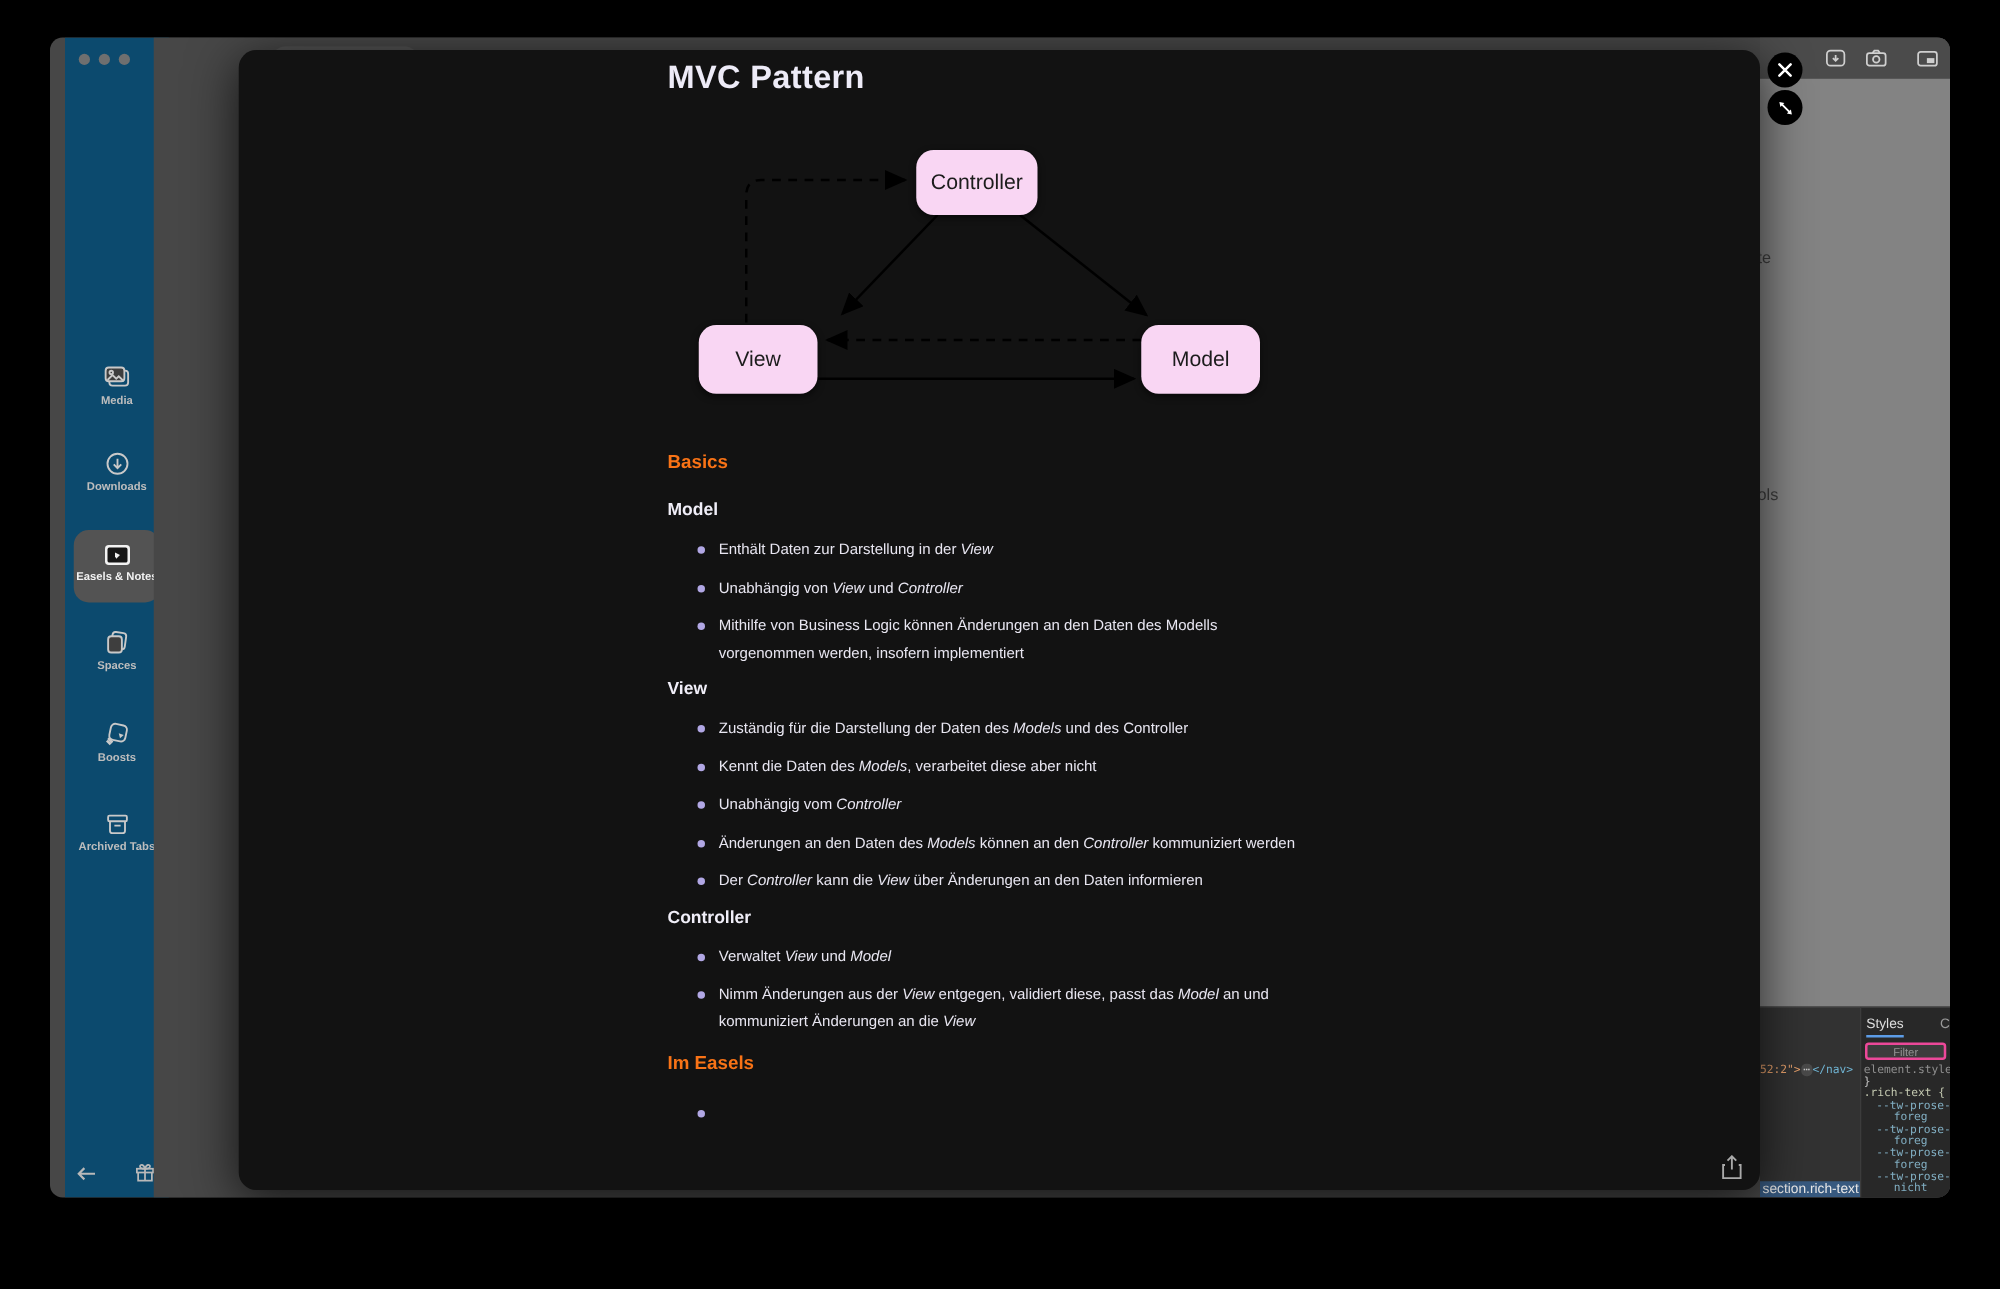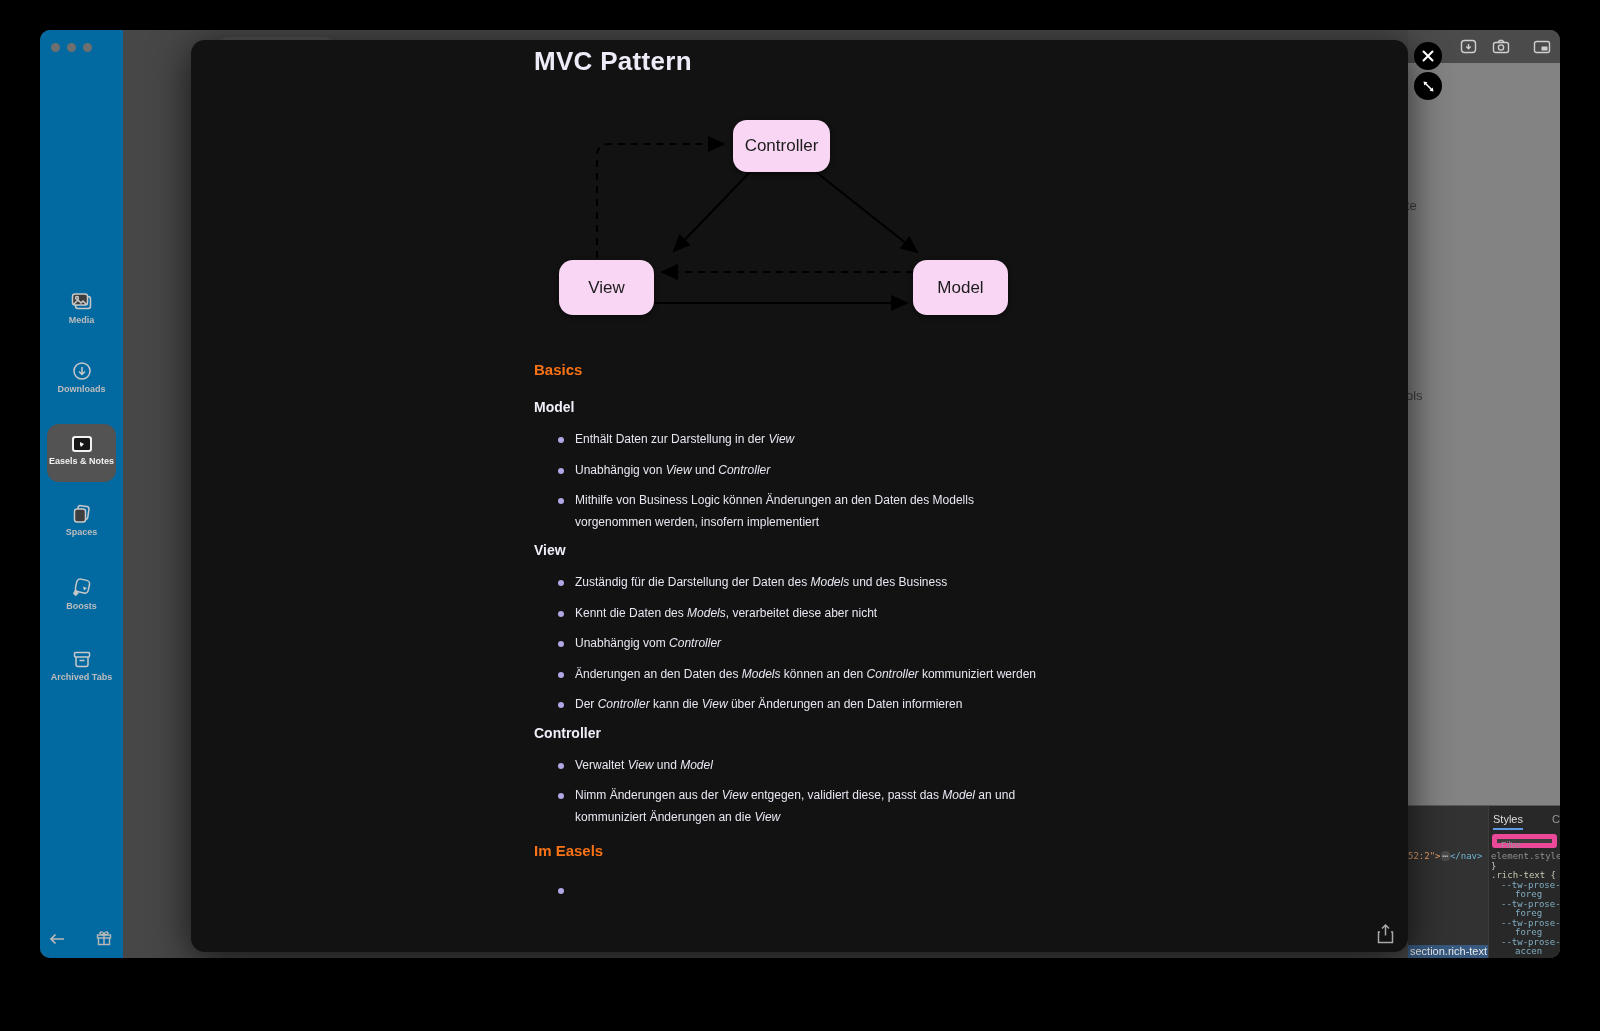--- a/index.html
+++ b/index.html
@@ -5,21 +5,21 @@
   * { margin:0; padding:0; box-sizing:border-box; }
   html,body { background:#000; width:1600px; height:1031px; overflow:hidden;
               font-family:"Liberation Sans", sans-serif; }
   .stage { position:relative; width:1600px; height:1031px; background:#000; }
 
   
   .window { position:absolute; left:40px; top:30px; width:1520px; height:928px;
             background:#474747; border-radius:10px; overflow:hidden; }
 
   
-  .sidebar { position:absolute; left:0; top:0; width:83px; height:100%; background:#0369a1; }
+  .sidebar { position:absolute; left:12px; top:0; width:83px; height:100%; background:#0c4a6e; }
   .traffic { position:absolute; top:13px; left:11px; display:flex; gap:7px; }
   .traffic span { width:9px; height:9px; border-radius:50%; background:#6f6f6f; display:block; }
   .side-item { position:absolute; width:83px; text-align:center; color:#c3c3c3; }
   .side-item .lbl { display:block; font-size:9px; font-weight:bold; color:#bdbdbd; margin-top:3px; }
   .side-item svg { display:block; margin:0 auto; }
   .side-hl { position:absolute; left:7px; top:394px; width:69px; height:58px;
              background:#535353; border-radius:12px; }
   .side-item.sel .lbl { color:#f2f2f2; }
   .bottom-ctrl { position:absolute; bottom:11px; color:#b9b9b9; }
 
@@ -43,23 +43,23 @@
 
   
   .devtools { position:absolute; left:1368px; top:775px; width:152px; height:153px;
               background:#2e2e2e; border-top:1px solid #5a5a5a; font-family:"DejaVu Sans Mono", monospace; overflow:hidden; }
   .dt-elements { position:absolute; left:0; top:0; width:80px; height:100%; background:#323232; overflow:hidden; }
   .dt-styles   { position:absolute; left:80px; top:0; width:72px; height:100%; background:#282828;
                  border-left:1px solid #3c3c3c; overflow:hidden; }
   .dt-tabs { display:flex; gap:29px; padding:7px 0 0 4px; font-family:"Liberation Sans",sans-serif;
              font-size:11px; color:#9a9a9a; white-space:nowrap; }
   .dt-tab-active { color:#dedede; border-bottom:2px solid #5c9ce6; padding-bottom:3px; }
-  .dt-filter { margin:4px 3px 4px 3px; height:14px; background:#3c3c3c; border:5px solid #ec4899;
+  .dt-filter { margin:4px 3px 4px 3px; height:14px; background:#3c3c3c; border:2px solid #ec4899;
                border-radius:3px; font-size:9px; color:#949494; padding:1px 4px;
-               font-family:"Liberation Sans",sans-serif; }
+               font-family:"Liberation Sans",sans-serif;text-align:center; }
   .dt-css { font-size:9px; line-height:9.5px; white-space:nowrap; }
   .dt-css div { padding-left:2px; }
   .ind1 { padding-left:12px !important; }
   .ind2 { padding-left:26px !important; }
   .c-gray { color:#8f8f8f; } .c-brace { color:#c8c8c8; }
   .c-sel { color:#c3c8b0; } .c-prop { color:#81aec2; }
   .dt-nav { position:absolute; top:45px; left:0; font-size:9px; white-space:nowrap; }
   .c-orange { color:#e8a16b; } .c-tag { color:#6fb3d2; }
   .dots-pill { background:#4a4a4a; color:#cccccc; border-radius:4px; padding:0 2px; }
   .dt-crumb { position:absolute; left:0; bottom:0; height:13px; width:113px; background:#37597f;
@@ -267,21 +267,21 @@
             <div class="c-gray">element.style</div>
             <div class="c-brace">}</div>
             <div class="c-sel">.rich-text {</div>
             <div class="c-prop ind1">--tw-prose-</div>
             <div class="c-prop ind2">foreg</div>
             <div class="c-prop ind1">--tw-prose-</div>
             <div class="c-prop ind2">foreg</div>
             <div class="c-prop ind1">--tw-prose-</div>
             <div class="c-prop ind2">foreg</div>
             <div class="c-prop ind1">--tw-prose-</div>
-            <div class="c-prop ind2">accen</div>
+            <div class="c-prop ind2">nicht</div>
           </div>
       </div>
     </div>
   </div>
 
   <div class="modal">
     <div class="note-title">MVC Pattern</div>
 
     <div class="diagram">
       <svg width="480" height="262" viewBox="0 0 480 262">
@@ -309,21 +309,21 @@
     <div class="note-body" id="note-body">
         <h2>Basics</h2>
         <p class="grp-label">Model</p>
         <ul>
           <li><span class="dot"></span><span>Enthält Daten zur Darstellung in der </span><em>View</em></li>
           <li><span class="dot"></span><span>Unabhängig von </span><em>View</em><span> und </span><em>Controller</em></li>
           <li><span class="dot"></span><span>Mithilfe von Business Logic können Änderungen an den Daten des Modells vorgenommen werden, insofern implementiert</span></li>
         </ul>
         <p class="grp-label">View</p>
         <ul>
-          <li><span class="dot"></span><span>Zuständig für die Darstellung der Daten des </span><em>Models</em><span> und des Business</span></li>
+          <li><span class="dot"></span><span>Zuständig für die Darstellung der Daten des </span><em>Models</em><span> und des Controller</span></li>
           <li><span class="dot"></span><span>Kennt die Daten des </span><em>Models</em><span>,  verarbeitet diese aber nicht</span></li>
           <li><span class="dot"></span><span>Unabhängig vom </span><em>Controller</em></li>
           <li><span class="dot"></span><span>Änderungen an den Daten des </span><em>Models</em><span> können an den </span><em>Controller</em><span> kommuniziert werden</span></li>
           <li><span class="dot"></span><span>Der </span><em>Controller</em><span> kann die </span><em>View</em><span> über Änderungen an den Daten informieren</span></li>
         </ul>
         <p class="grp-label">Controller</p>
         <ul>
           <li><span class="dot"></span><span>Verwaltet </span><em>View</em><span> und </span><em>Model</em></li>
           <li><span class="dot"></span><span>Nimm Änderungen aus der </span><em>View</em><span> entgegen, validiert diese, passt das </span><em>Model</em><span> an und kommuniziert Änderungen an die </span><em>View</em></li>
         </ul>

